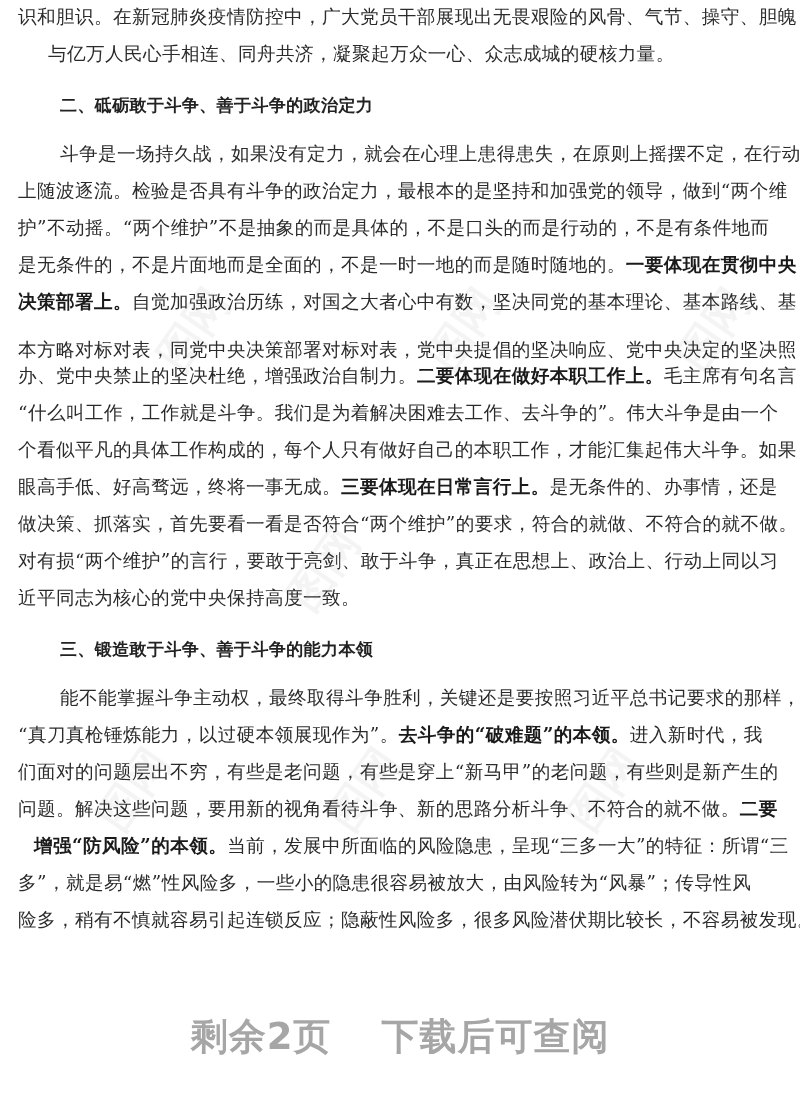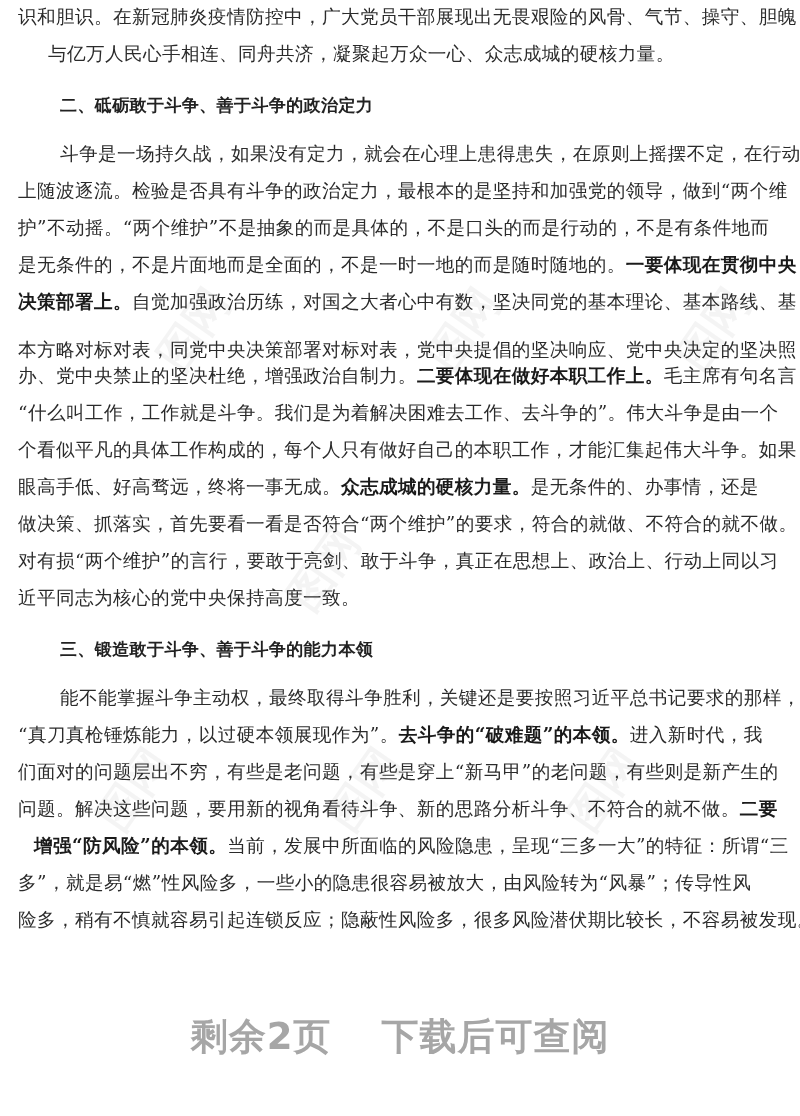--- a/index.html
+++ b/index.html
@@ -101,21 +101,21 @@
     <div id="sec2">
         <div class="line indent" style="top: 142px;"><span>斗争是一场持久战，如果没有定力，就会在心理上患得患失，在原则上摇摆不定，在行动，</span></div>
         <div class="line" style="top: 179px;"><span>上随波逐流。检验是否具有斗争的政治定力，最根本的是坚持和加强党的领导，做到“两个维</span></div>
         <div class="line" style="top: 216px;"><span>护”不动摇。“两个维护”不是抽象的而是具体的，不是口头的而是行动的，不是有条件地而</span></div>
         <div class="line" style="top: 253px;"><span>是无条件的，不是片面地而是全面的，不是一时一地的而是随时随地的。</span><span class="b">一要体现在贯彻中央</span></div>
         <div class="line" style="top: 290px;"><span class="b">决策部署上。</span><span>自觉加强政治历练，对国之大者心中有数，坚决同党的基本理论、基本路线、基</span></div>
         <div class="line" style="top: 327px; margin-top: 11px;"><span>本方略对标对表，同党中央决策部署对标对表，党中央提倡的坚决响应、党中央决定的坚决照</span></div>
         <div class="line" style="top: 364px;"><span>办、党中央禁止的坚决杜绝，增强政治自制力。</span><span class="b">二要体现在做好本职工作上。</span><span>毛主席有句名言，</span></div>
         <div class="line" style="top: 401px;"><span>“什么叫工作，工作就是斗争。我们是为着解决困难去工作、去斗争的”。伟大斗争是由一个</span></div>
         <div class="line" style="top: 438px;"><span>个看似平凡的具体工作构成的，每个人只有做好自己的本职工作，才能汇集起伟大斗争。如果</span></div>
-        <div class="line" style="top: 475px;"><span>眼高手低、好高骛远，终将一事无成。</span><span class="b">众志成城的硬核力量。</span><span>是无条件的、办事情，还是</span></div>
+        <div class="line" style="top: 475px;"><span>眼高手低、好高骛远，终将一事无成。</span><span class="b">三要体现在日常言行上。</span><span>是无条件的、办事情，还是</span></div>
         <div class="line" style="top: 512px;"><span>做决策、抓落实，首先要看一看是否符合“两个维护”的要求，符合的就做、不符合的就不做。</span></div>
         <div class="line" style="top: 549px;"><span>对有损“两个维护”的言行，要敢于亮剑、敢于斗争，真正在思想上、政治上、行动上同以习</span></div>
         <div class="line" style="top: 586px;"><span>近平同志为核心的党中央保持高度一致。</span></div>
       </div>
 
     <div class="heading" style="top:637px;">三、锻造敢于斗争、善于斗争的能力本领</div>
 
     <div id="sec3">
         <div class="line indent" style="top: 686px;"><span>能不能掌握斗争主动权，最终取得斗争胜利，关键还是要按照习近平总书记要求的那样，</span></div>
         <div class="line" style="top: 723px;"><span>“真刀真枪锤炼能力，以过硬本领展现作为”。</span><span class="b">去斗争的“破难题”的本领。</span><span>进入新时代，我</span></div>

